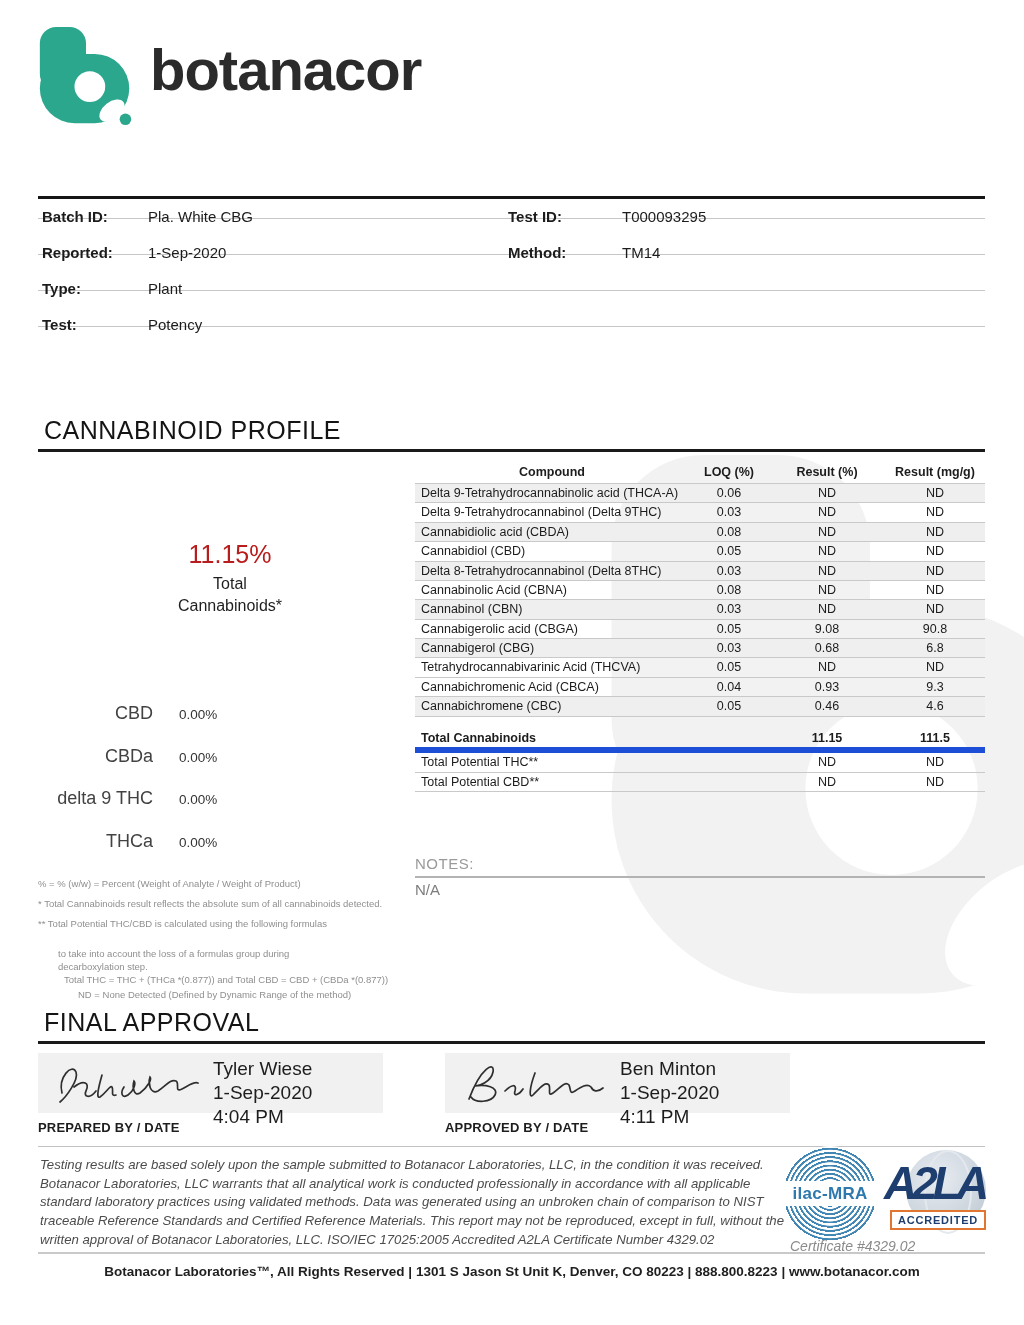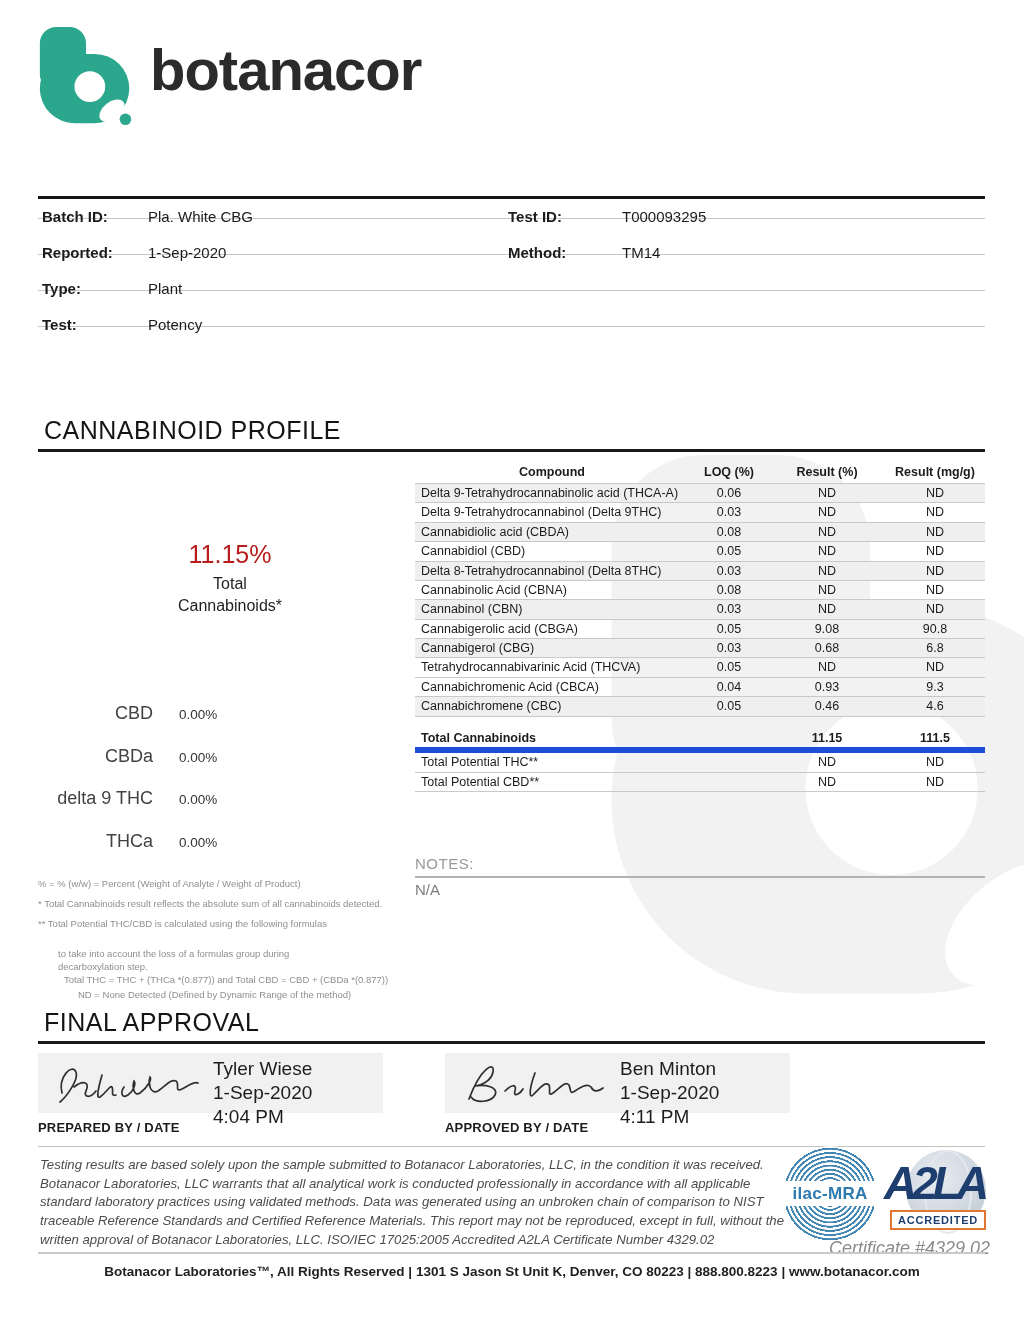--- a/index.html
+++ b/index.html
@@ -81,21 +81,21 @@
   .ilac-band { position:absolute; left:-2px; right:-2px; top:35px; height:25px; background:#fff; display:flex; align-items:center; justify-content:center; }
   .ilac-text { color:#2e79ad; font-weight:bold; font-size:17px; letter-spacing:0.3px; }
   .a2la { position:absolute; left:884px; top:1150px; width:104px; height:88px; }
   .globe { position:absolute; right:2px; top:0; width:80px; height:80px; border-radius:50%;
            background:radial-gradient(circle at 40% 35%, #e8ecf1 0%, #cdd5de 60%, #b9c3cf 100%); }
   .globe::after { content:""; position:absolute; left:50%; top:0; width:44px; height:80px; margin-left:-22px;
                   border:2px solid #e4e9ee; border-radius:50%; }
   .a2la-text { position:absolute; left:0; top:6px; font-size:46px; font-weight:bold; font-style:italic; color:#1d3e6e; letter-spacing:-5px; }
   .accredited-box { position:absolute; left:6px; top:60px; border:2px solid #e0762f; background:#fff; padding:2px 6px;
                     font-size:11px; font-weight:bold; color:#1d3e6e; letter-spacing:0.8px; }
-  .certificate { position:absolute; left:790px; top:1238px; width:200px; text-align:right; font-size:18px; font-style:italic; color:#8b8b8b; }
+  .certificate { position:absolute; left:790px; top:1238px; width:200px; text-align:left; font-size:14px; font-style:italic; color:#8b8b8b; }
   .footer-line { position:absolute; left:38px; top:1252px; width:947px; height:2px; background:#c9c9c9; }
   .footer-text { position:absolute; left:0; top:1264px; width:100%; text-align:center; font-size:13.5px; font-weight:bold; color:#1f1f1f; }
 </style>
 </head>
 <body>
 
 <div class="page">
 
   <svg class="watermark" viewBox="0 0 104 104">
     <rect x="4" y="0" width="48" height="66" rx="17" fill="#f2f2f2"></rect>

